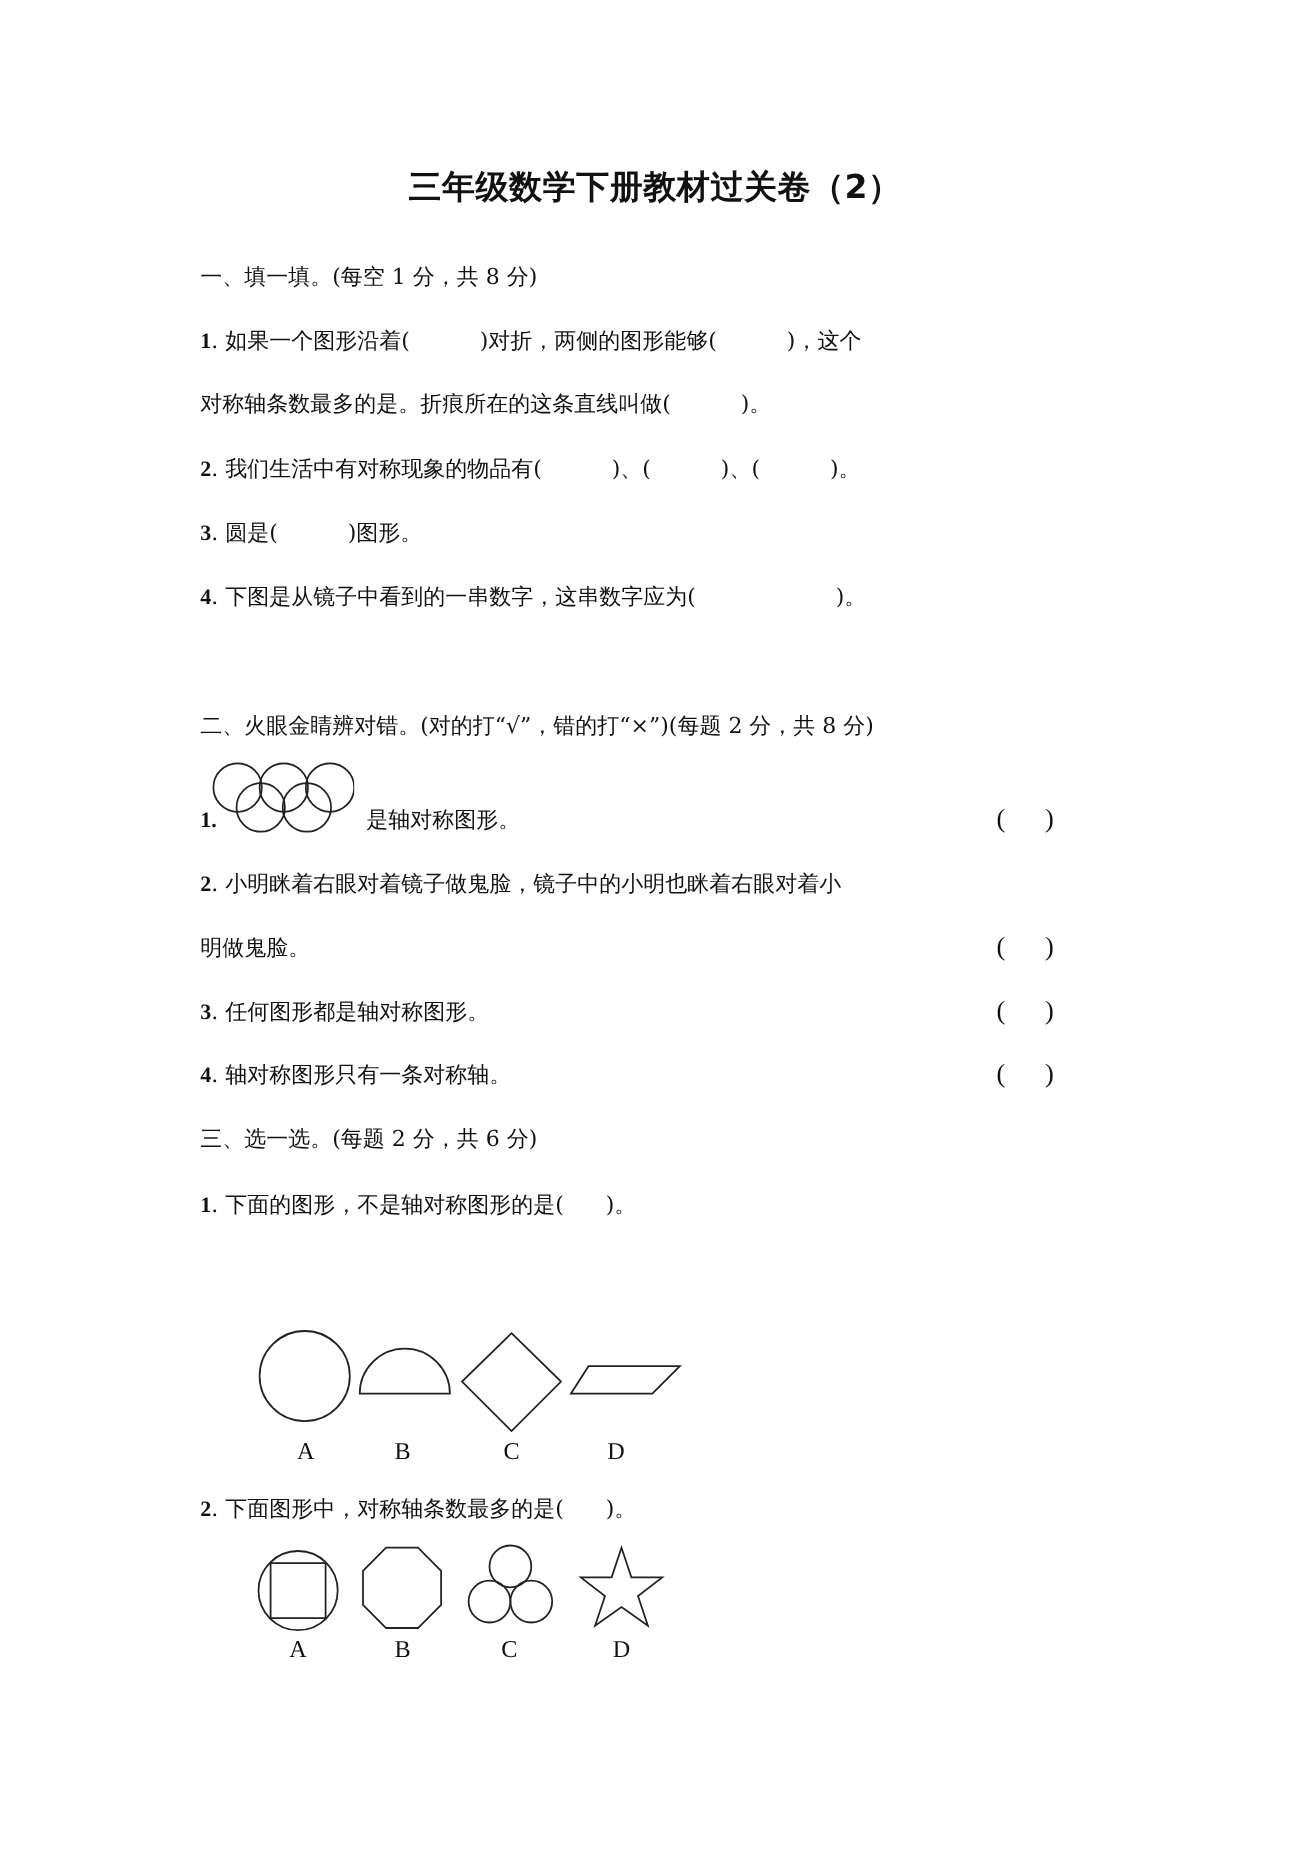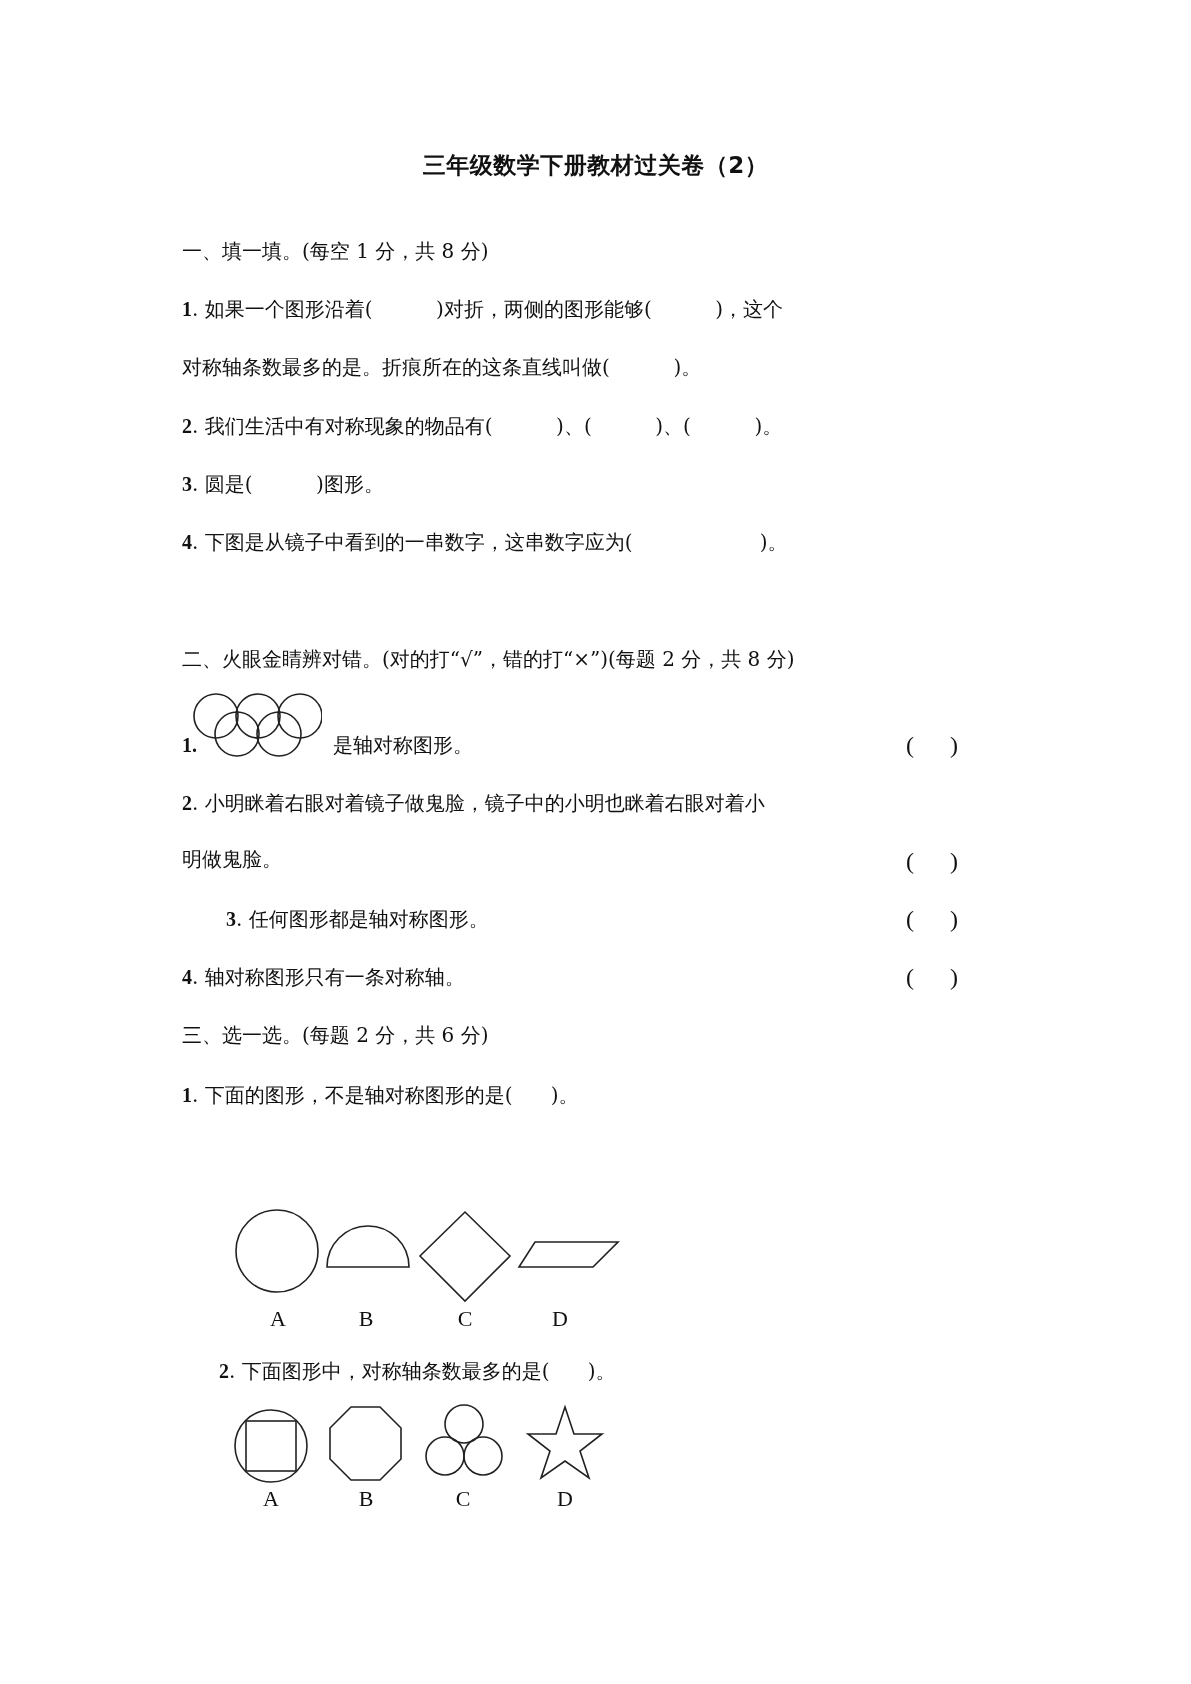--- a/index.html
+++ b/index.html
@@ -4,21 +4,21 @@
 <style>
   html, body { margin: 0; padding: 0; background: #ffffff; }
   body {
     width: 1191px; height: 1684px; position: relative; overflow: hidden;
     font-family: "DejaVu Serif", "Liberation Serif", serif;
     color: #111111;
   }
   .title {
     position: absolute; left: 0; top: 150px; width: 1191px; text-align: center;
     font-family: "DejaVu Sans", "Liberation Sans", sans-serif;
-    font-weight: bold; font-size: 23px; letter-spacing: 0.5px;
+    font-weight: bold; font-size: 30px; letter-spacing: 0.5px;
   }
   .line {
     position: absolute; left: 182px; font-size: 20px; white-space: pre;
     line-height: 30px;
   }
   .num { font-family: "Liberation Serif", serif; font-weight: bold; }
   .paren {
     position: absolute; left: 928px; font-size: 24px; white-space: pre;
     font-family: "Liberation Serif", serif; line-height: 30px;
   }
@@ -52,24 +52,24 @@
     <ellipse cx="66" cy="24" rx="22" ry="22"></ellipse>
     <ellipse cx="108" cy="24" rx="22" ry="22"></ellipse>
     <ellipse cx="45" cy="42" rx="22" ry="22"></ellipse>
     <ellipse cx="87" cy="42" rx="22" ry="22"></ellipse>
   </g>
 </svg>
 <div class="line" style="top:730px;"><span class="num">1.</span><span style="display:inline-block;width:136px;"></span><span>是轴对称图形。</span></div>
 <div class="paren" style="top:730px; left:906px;">(      )</div>
 
 <div class="line" style="top:788px;"><span class="num">2</span><span>. 小明眯着右眼对着镜子做鬼脸，镜子中的小明也眯着右眼对着小</span></div>
-<div class="line" style="top:846px;font-family:Liberation Mono, monospace;">明做鬼脸。</div>
+<div class="line" style="top:846px;">明做鬼脸。</div>
 <div class="paren" style="top:846px; left:906px;">(      )</div>
 
-<div class="line" style="top:904px;margin-left:44px;"><span class="num">3</span><span>. 任何图形都是轴对称图形。</span></div>
+<div class="line" style="top:904px;"><span class="num">3</span><span>. 任何图形都是轴对称图形。</span></div>
 <div class="paren" style="top:904px; left:906px;">(      )</div>
 
 <div class="line" style="top:962px;text-align:center;"><span class="num">4</span><span>. 轴对称图形只有一条对称轴。</span></div>
 <div class="paren" style="top:962px; left:906px;">(      )</div>
 
 <div class="line" style="top:1020px;">三、选一选。(每题 2 分，共 6 分)</div>
 
 <div class="line" style="top:1080px;"><span class="num">1</span><span>. 下面的图形，不是轴对称图形的是(      )。</span></div>
 
 <svg class="figure" style="left:200px; top:1200px;" width="420" height="110" viewBox="0 0 420 110">
@@ -78,21 +78,21 @@
     <path d="M127 67 A41 41 0 0 1 209 67 Z"></path>
     <polygon points="265,12 310,56 265,101 220,56"></polygon>
     <polygon points="335,42 418,42 393,67 319,67"></polygon>
   </g>
 </svg>
 <div class="fig-label" style="left:258px; top:1306px;">A</div>
 <div class="fig-label" style="left:346px; top:1306px;">B</div>
 <div class="fig-label" style="left:445px; top:1306px;">C</div>
 <div class="fig-label" style="left:540px; top:1306px;">D</div>
 
-<div class="line" style="top:1356px;margin-left:37px;"><span class="num">2</span><span>. 下面图形中，对称轴条数最多的是(      )。</span></div>
+<div class="line" style="top:1356px;"><span class="num">2</span><span>. 下面图形中，对称轴条数最多的是(      )。</span></div>
 
 <svg class="figure" style="left:200px; top:1400px;" width="420" height="90" viewBox="0 0 420 90">
   <g fill="none" stroke="#222" stroke-width="1.6">
     <g>
       <circle cx="71" cy="46" r="36"></circle>
       <rect x="46" y="21" width="50" height="50"></rect>
     </g>
     <polygon points="151,7 180,7 201,28 201,59 180,80 151,80 130,59 130,28"></polygon>
     <g>
       <circle cx="264" cy="24" r="19"></circle>

